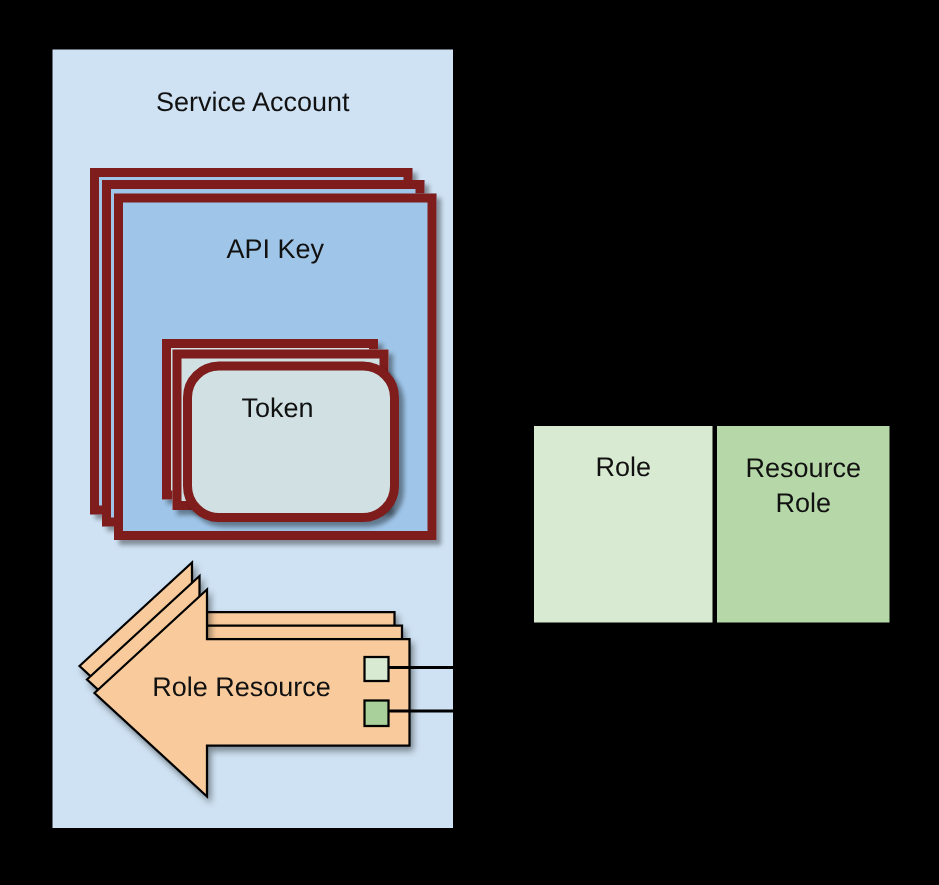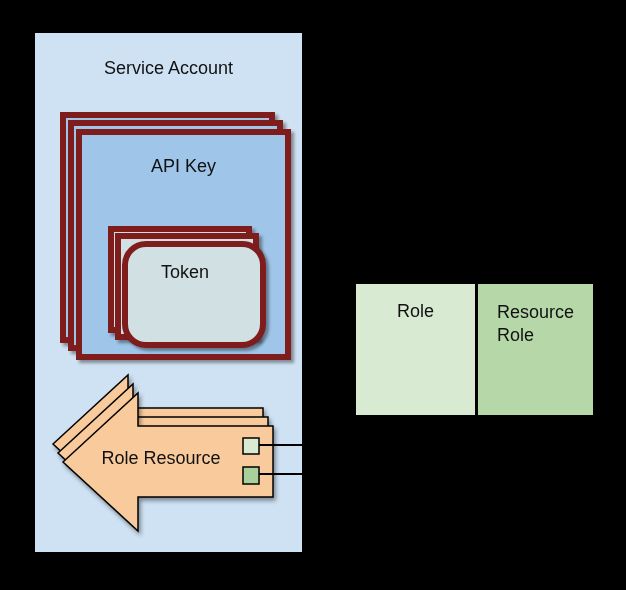--- a/index.html
+++ b/index.html
@@ -26,21 +26,21 @@
   
   .overlay{position:absolute;left:0;top:0;width:626px;height:590px;pointer-events:none;}
   .arrow-poly{stroke:#000;stroke-width:1.5;filter:drop-shadow(2px 3px 2px rgba(0,0,0,0.4));}
   .port{stroke:#000;stroke-width:1.5;}
   .connector{stroke:#000;stroke-width:2;}
   .rb-label{position:absolute;left:56px;top:448px;width:210px;text-align:center;}
   
   .role-box{position:absolute;left:356px;top:284px;width:119px;height:131px;background:#d9ead3;}
   .rg-box{position:absolute;left:478px;top:284px;width:115px;height:131px;background:#b6d7a8;}
   .box-label{position:absolute;left:0;right:0;top:17px;text-align:center;}
-  .rg-inner{display:inline-block;text-align:left;line-height:23px;}
+  .rg-inner{display:inline-block;text-align:center;line-height:23px;}
 </style>
 </head>
 <body>
 
 <div class="stage">
 
   <div class="sa-box">
     <div class="label sa-label">Service Account</div>
 
     <div class="layer api l1"></div>

